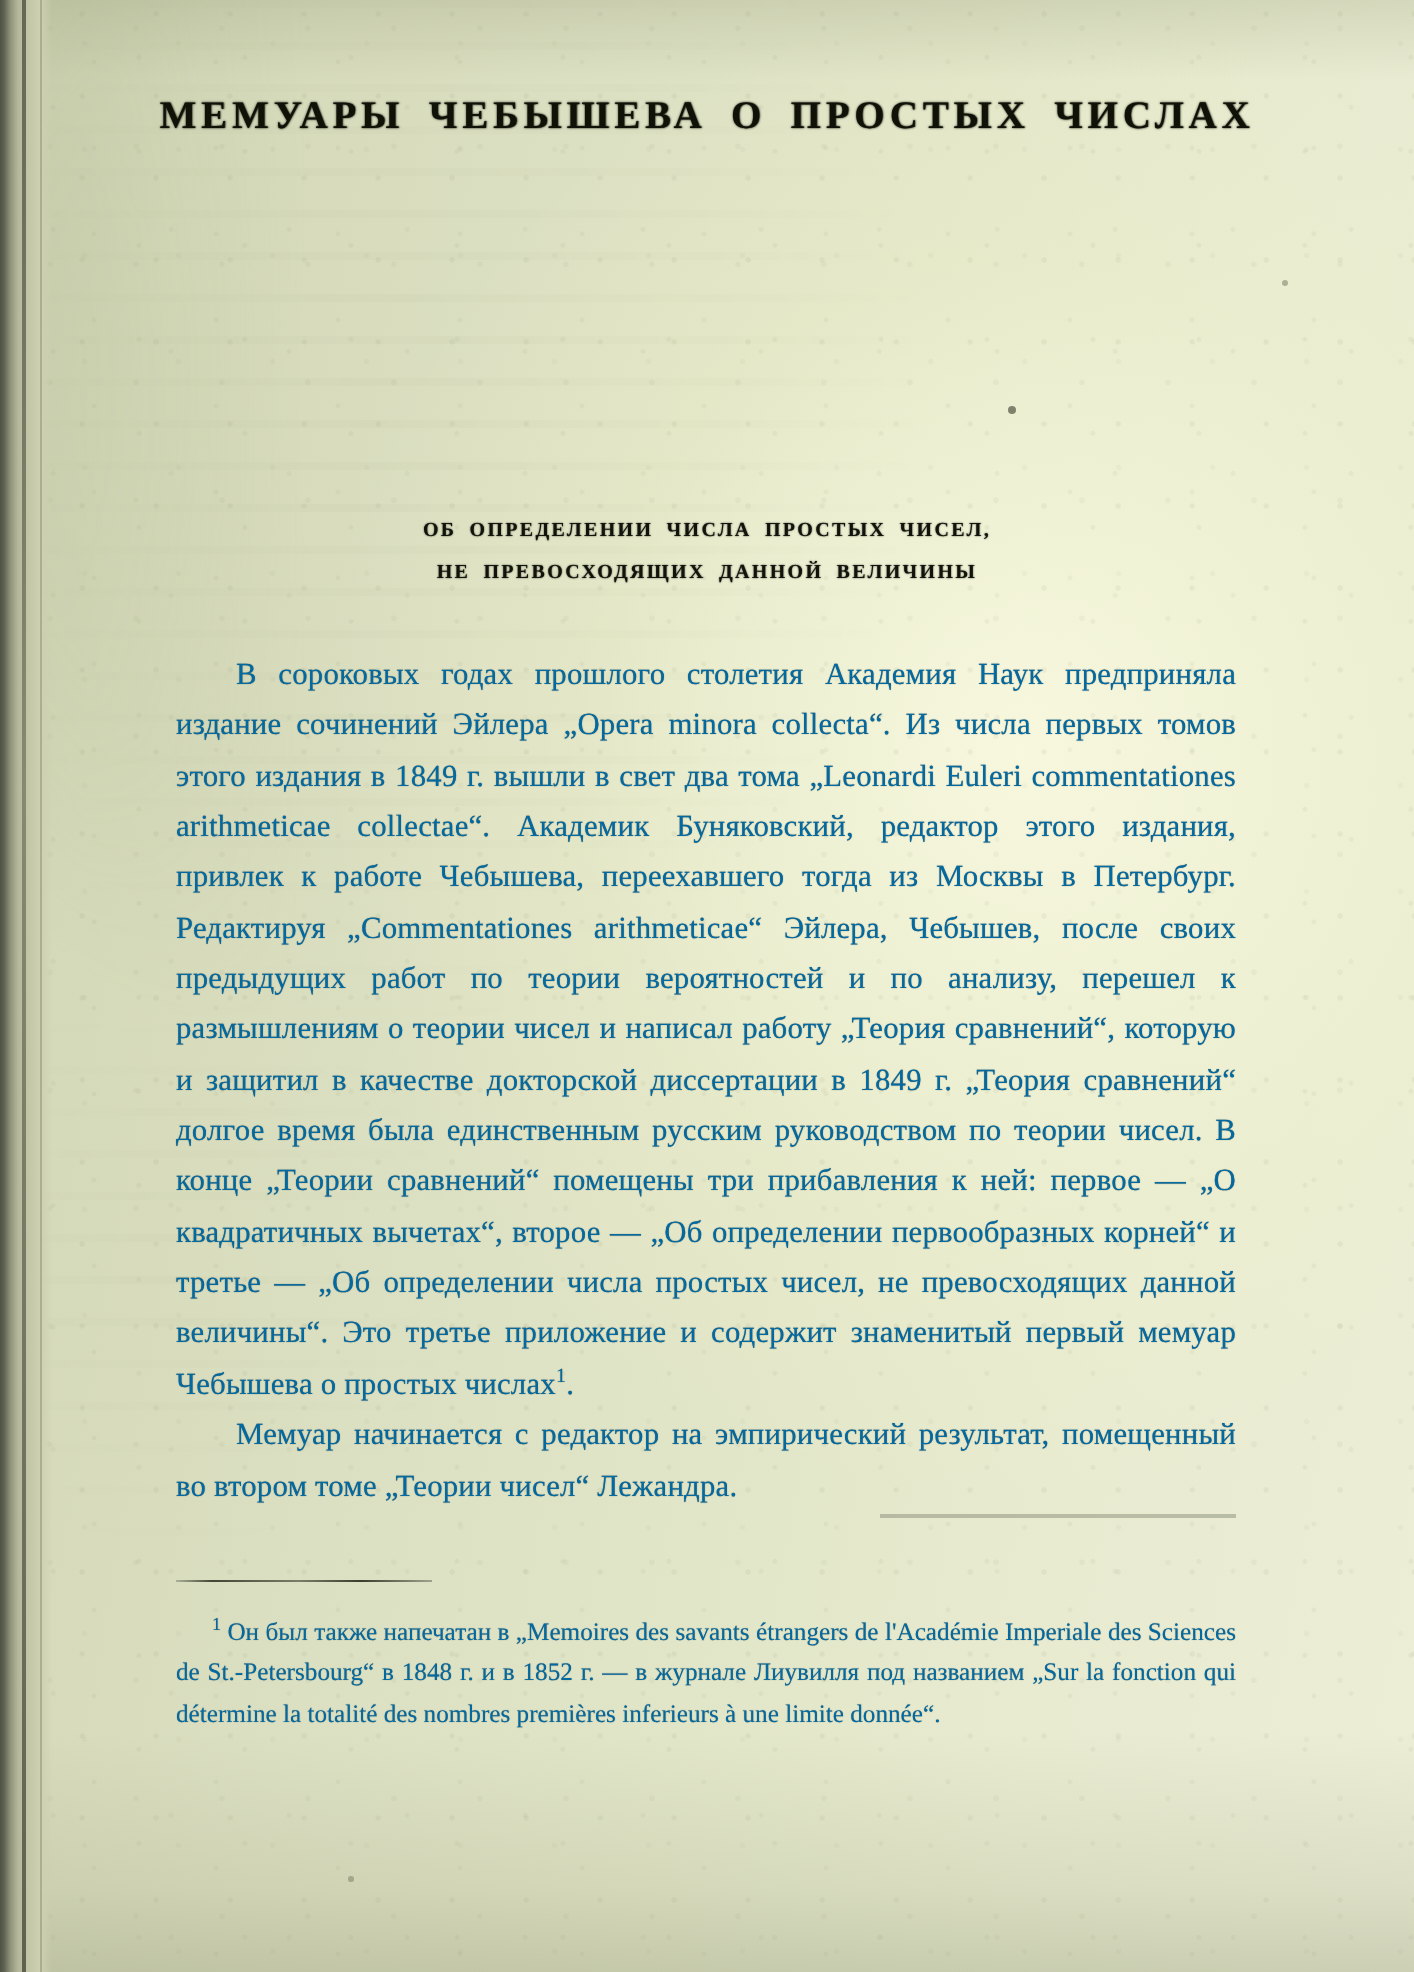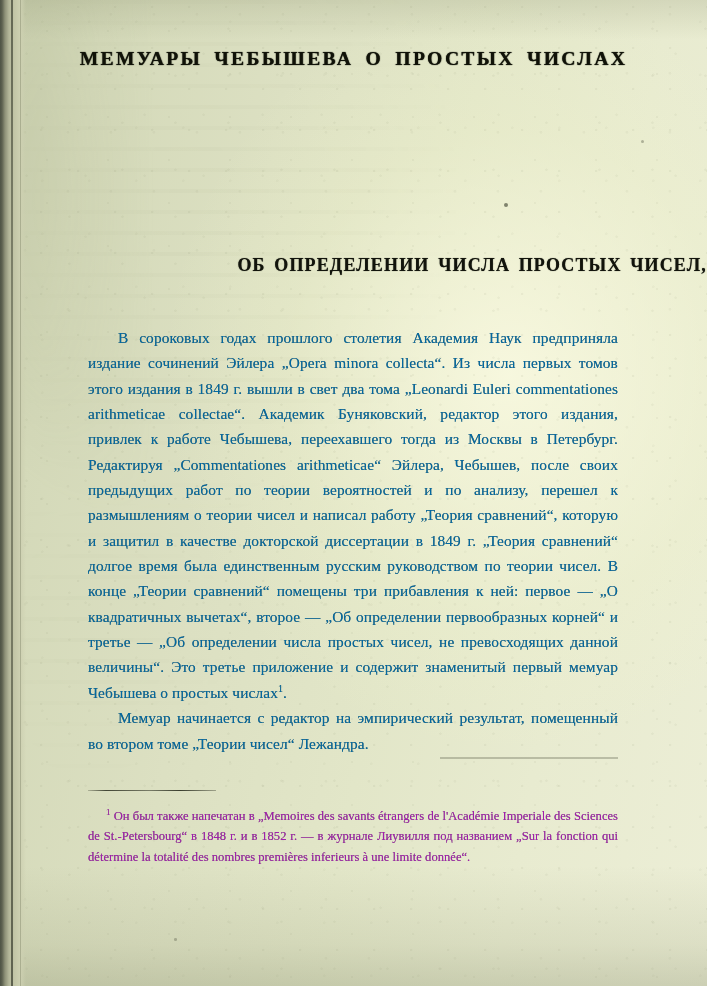--- a/index.html
+++ b/index.html
@@ -109,23 +109,23 @@
     position: absolute;
     border-radius: 50%;
     background: #3b3f2e;
     opacity: .62;
   }
 
   .title-block {
     position: absolute;
     left: 0; right: 0;
     top: 255px;
-    text-align: right;
+    text-align: center;
     font-weight: bold;
-    font-size: 18px;
+    font-size: 10px;
     line-height: 21px;
     letter-spacing: 1.15px;
     word-spacing: 3px;
     color: #12140c;
     text-shadow: 0 0 .9px rgba(18,20,12,.8);
   }
 
   .body-block {
     position: absolute;
     left: 88px;
@@ -162,21 +162,21 @@
     background: linear-gradient(to right, rgba(40,44,30,.25) 0%, rgba(40,44,30,.85) 14%, rgba(40,44,30,.55) 48%, rgba(40,44,30,.9) 72%, rgba(40,44,30,.35) 100%);
   }
 
   .footnote {
     position: absolute;
     left: 88px;
     top: 806px;
     width: 530px;
     font-size: 12.6px;
     line-height: 20.3px;
-    color: #a21caf;
+    color: #0369a1;
     text-shadow: 0 0 .5px rgba(26,29,18,.5);
   }
   .footnote p {
     margin: 0;
     text-align: justify;
     text-align-last: left;
   }
   .footnote sup {
     font-size: 9px;
     vertical-align: super;
@@ -214,20 +214,21 @@
   <div id="content">
 
     <div class="running-head">МЕМУАРЫ ЧЕБЫШЕВА О ПРОСТЫХ ЧИСЛАХ</div>
 
     <span class="speck" style="left:504px; top:203px; width:4px; height:4px;"></span>
     <span class="speck" style="left:641px; top:140px; width:3px; height:3px; opacity:.35;"></span>
     <span class="speck" style="left:174px; top:938px; width:2.5px; height:2.5px; opacity:.3;"></span>
 
     <div class="title-block">
       <div>ОБ ОПРЕДЕЛЕНИИ ЧИСЛА ПРОСТЫХ ЧИСЕЛ,</div>
+      <div>НЕ ПРЕВОСХОДЯЩИХ ДАННОЙ ВЕЛИЧИНЫ</div>
     </div>
 
     <div class="body-block">
       <p class="indent"><span>В сороковых годах прошлого столетия Академия Наук предприняла издание сочинений Эйлера „Opera minora collecta“. Из числа первых томов этого издания в 1849 г. вышли в свет два тома „Leonardi Euleri commentationes arithmeticae collectae“. Академик Буняковский, редактор этого издания, привлек к работе Чебышева, переехавшего тогда из Москвы в Петербург. Редактируя „Commentationes arithmeticae“ Эйлера, Чебышев, после своих предыдущих работ по теории вероятностей и по анализу, перешел к размышлениям о теории чисел и написал работу „Теория сравнений“, которую и защитил в качестве докторской диссертации в 1849 г. „Теория сравнений“ долгое время была единственным русским руководством по теории чисел. В конце „Теории сравнений“ помещены три прибавления к ней: первое — „О квадратичных вычетах“, второе — „Об определении первообразных корней“ и третье — „Об определении числа простых чисел, не превосходящих данной величины“. Это третье приложение и содержит знаменитый первый мемуар Чебышева о простых числах</span><sup class="fn">1</sup><span>.</span></p>
       <p class="indent">Мемуар начинается с редактор на эмпирический результат, помещенный во втором томе „Теории чисел“ Лежандра.</p>
     </div>
 
     <div class="smudge-line"></div>
 
     <div class="fn-rule"></div>

